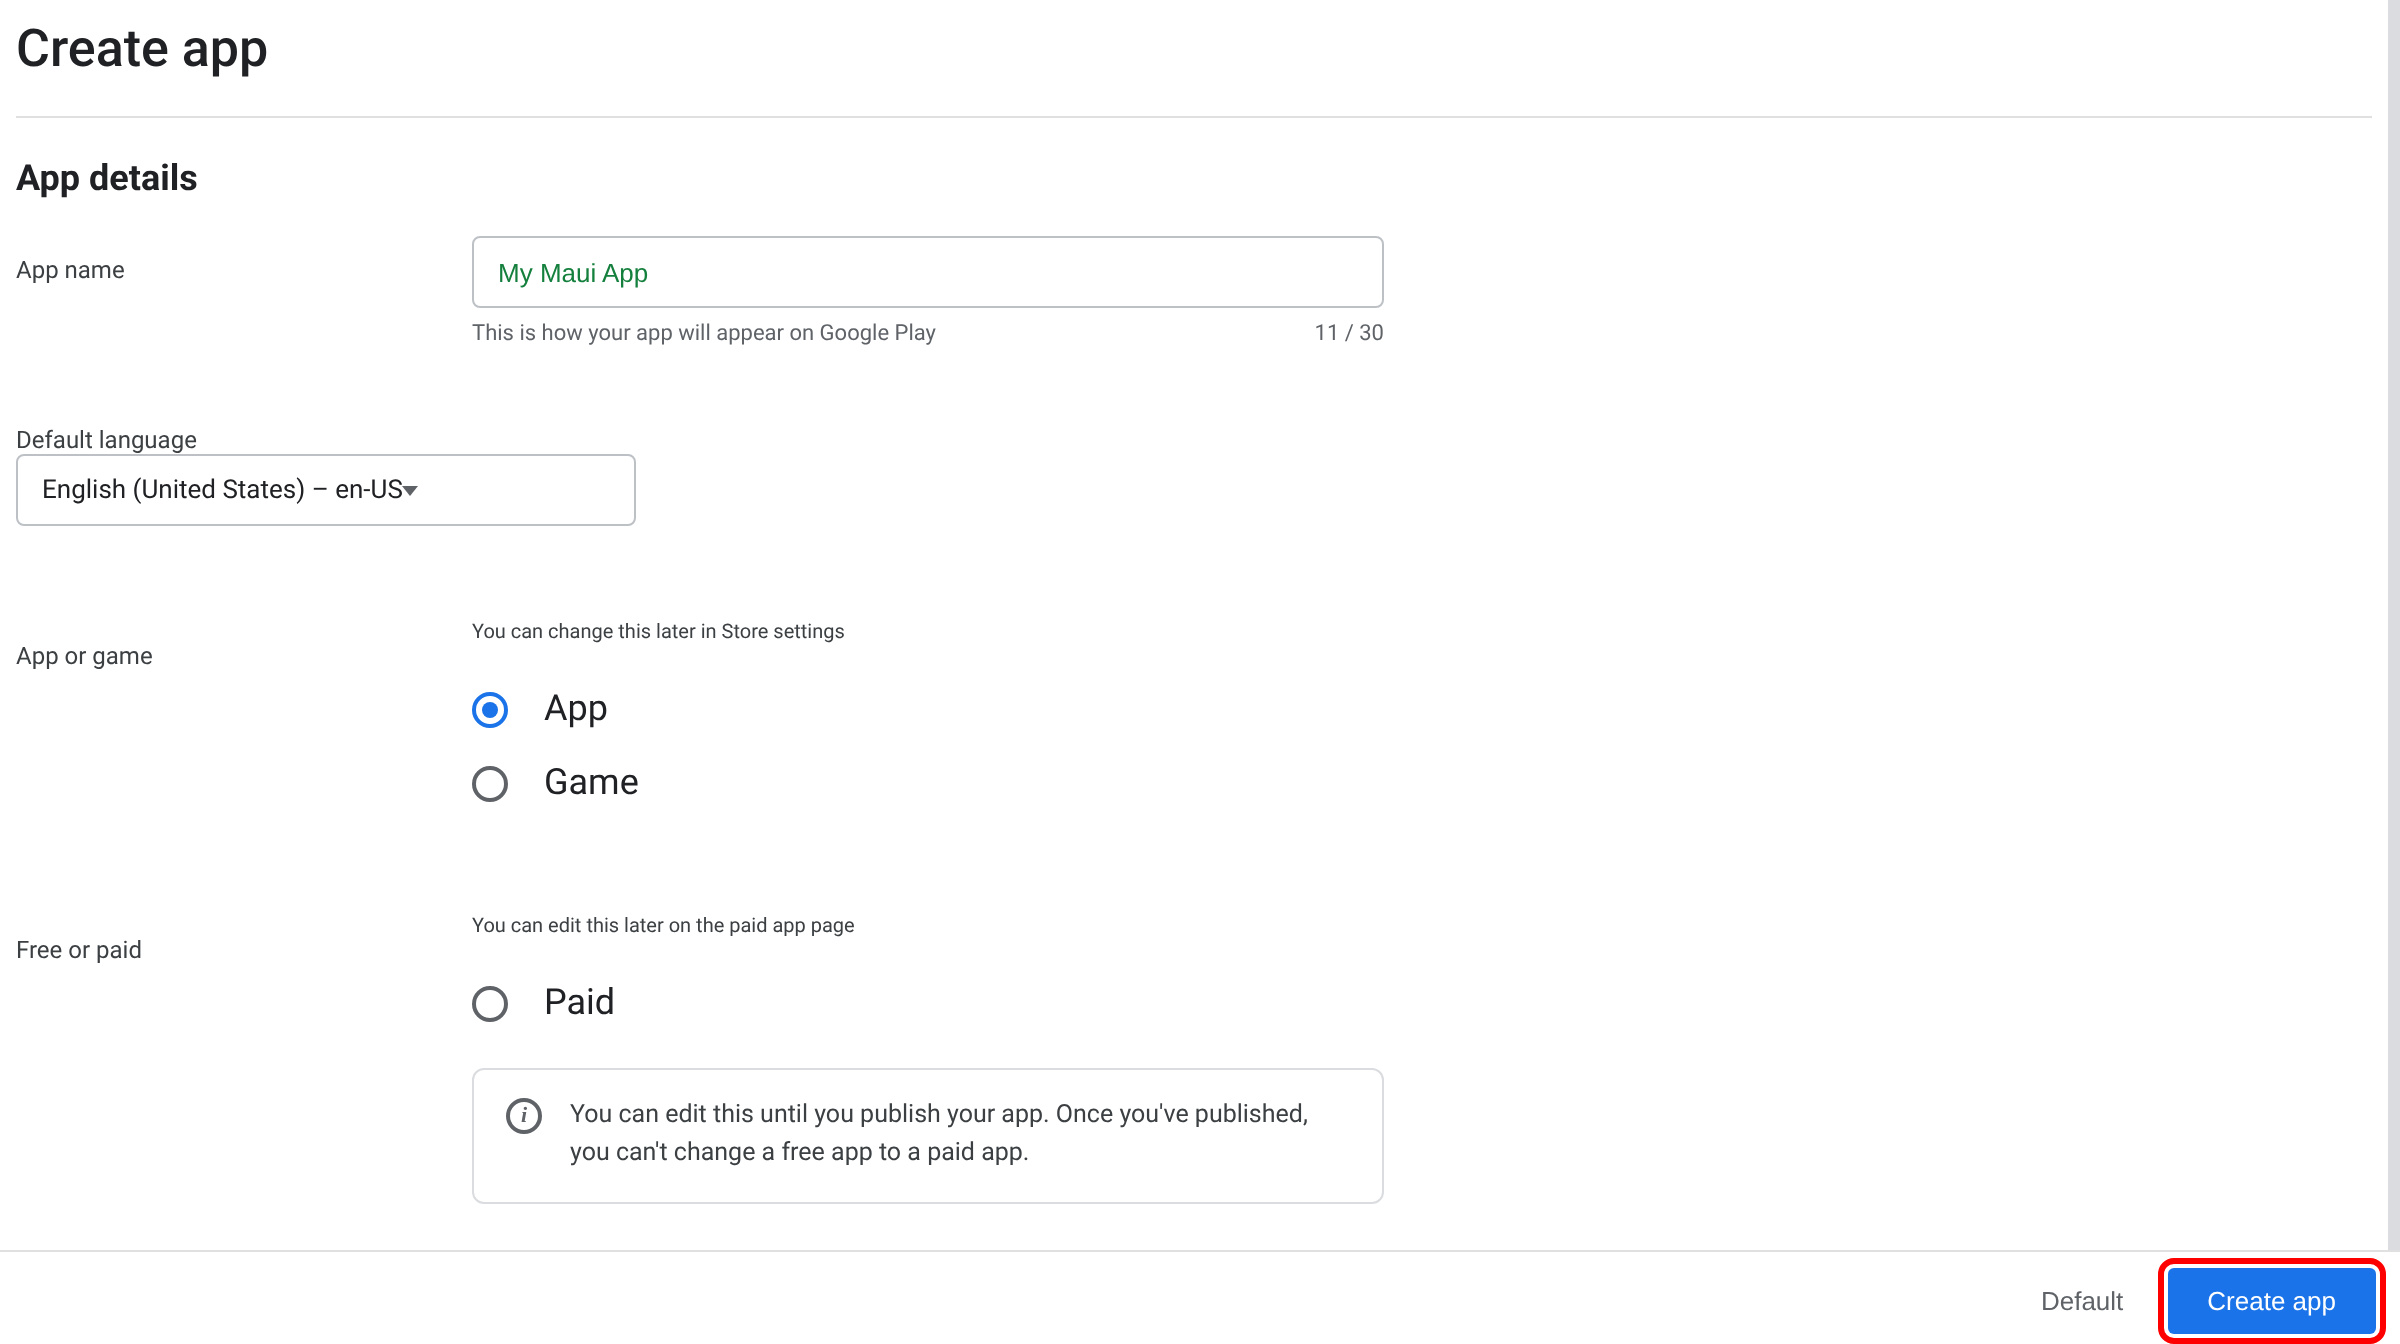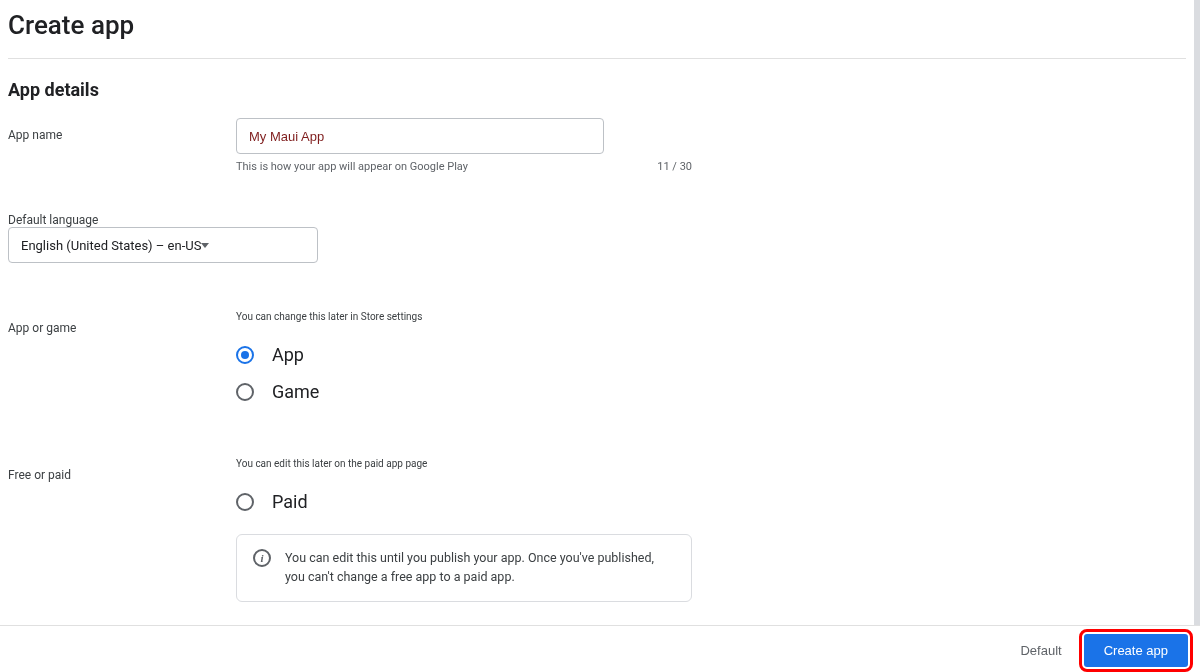--- a/index.html
+++ b/index.html
@@ -40,27 +40,27 @@
   }
   .label-col {
     width: 228px;
     flex-shrink: 0;
     font-size: 12px;
     color: #3c4043;
     padding-top: 10px;
   }
   .control-col { flex: 1; max-width: 780px; }
   .text-input {
-    width: 368px;
+    width: 456px;
     height: 36px;
     border: 1px solid #bdc1c6;
     border-radius: 4px;
     padding: 0 12px;
     font-size: 13px;
-    color: #7f1d1d;
+    color: #15803d;
     outline: none;
   }
   .input-under {
     display: flex;
     width: 456px;
     font-size: 11px;
     color: #5f6368;
     padding-top: 6px;
     gap: 48px;
   }

